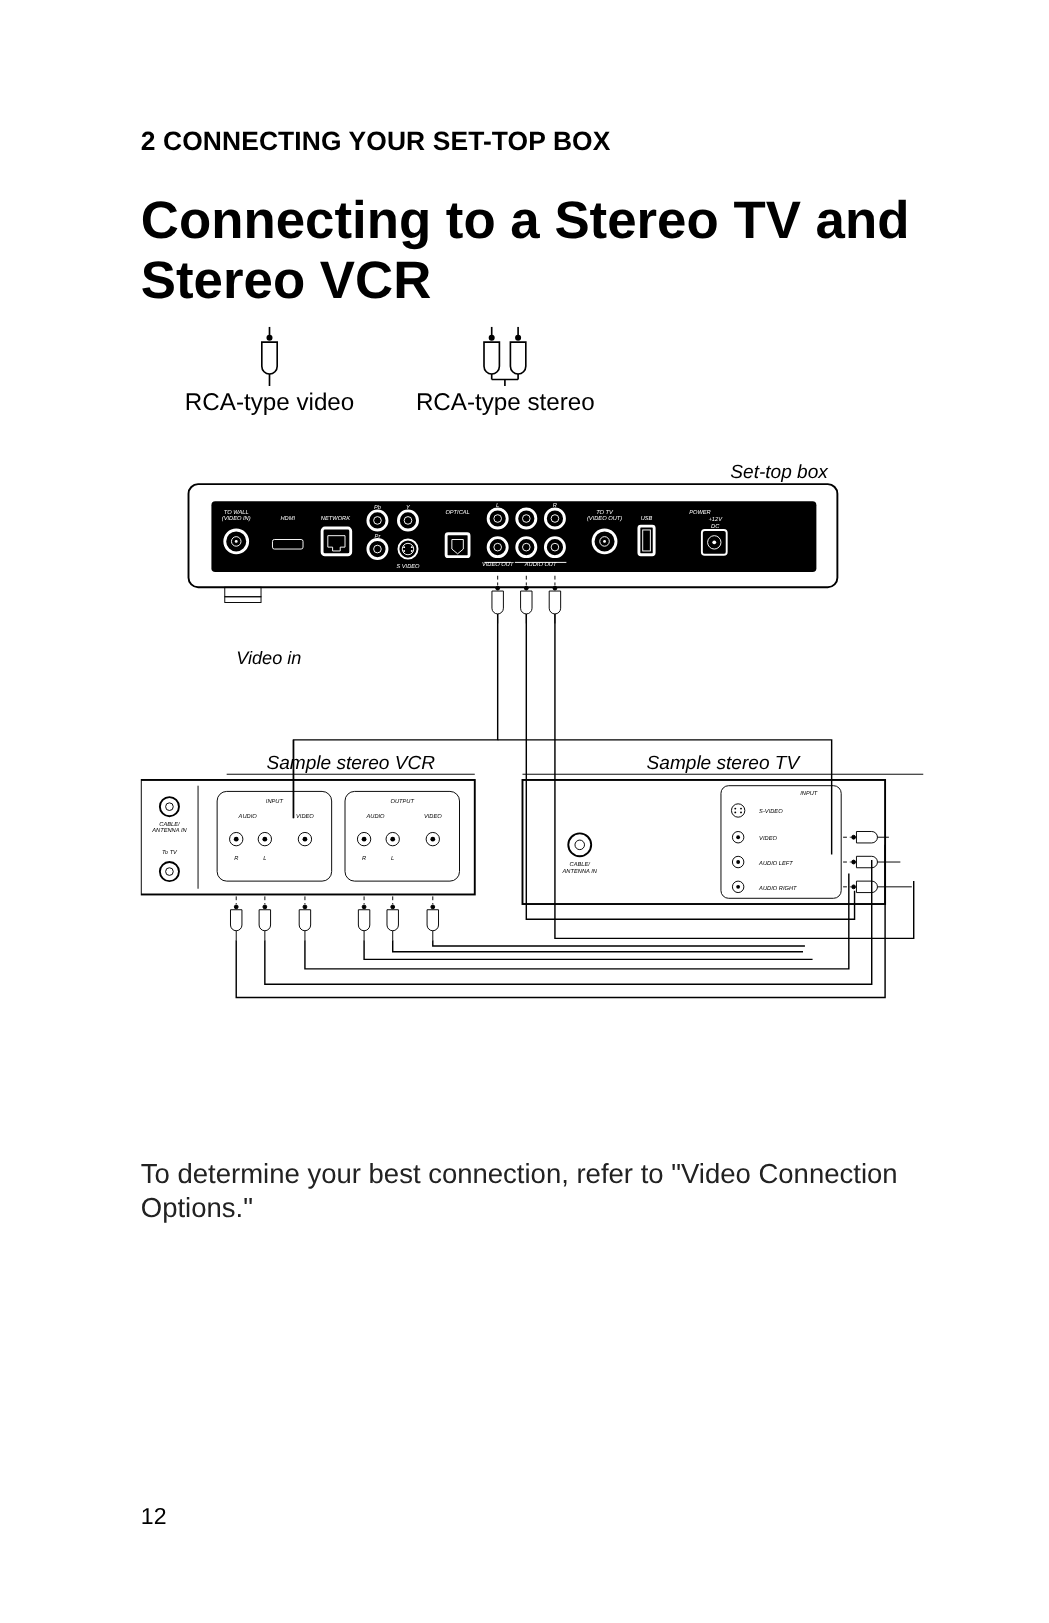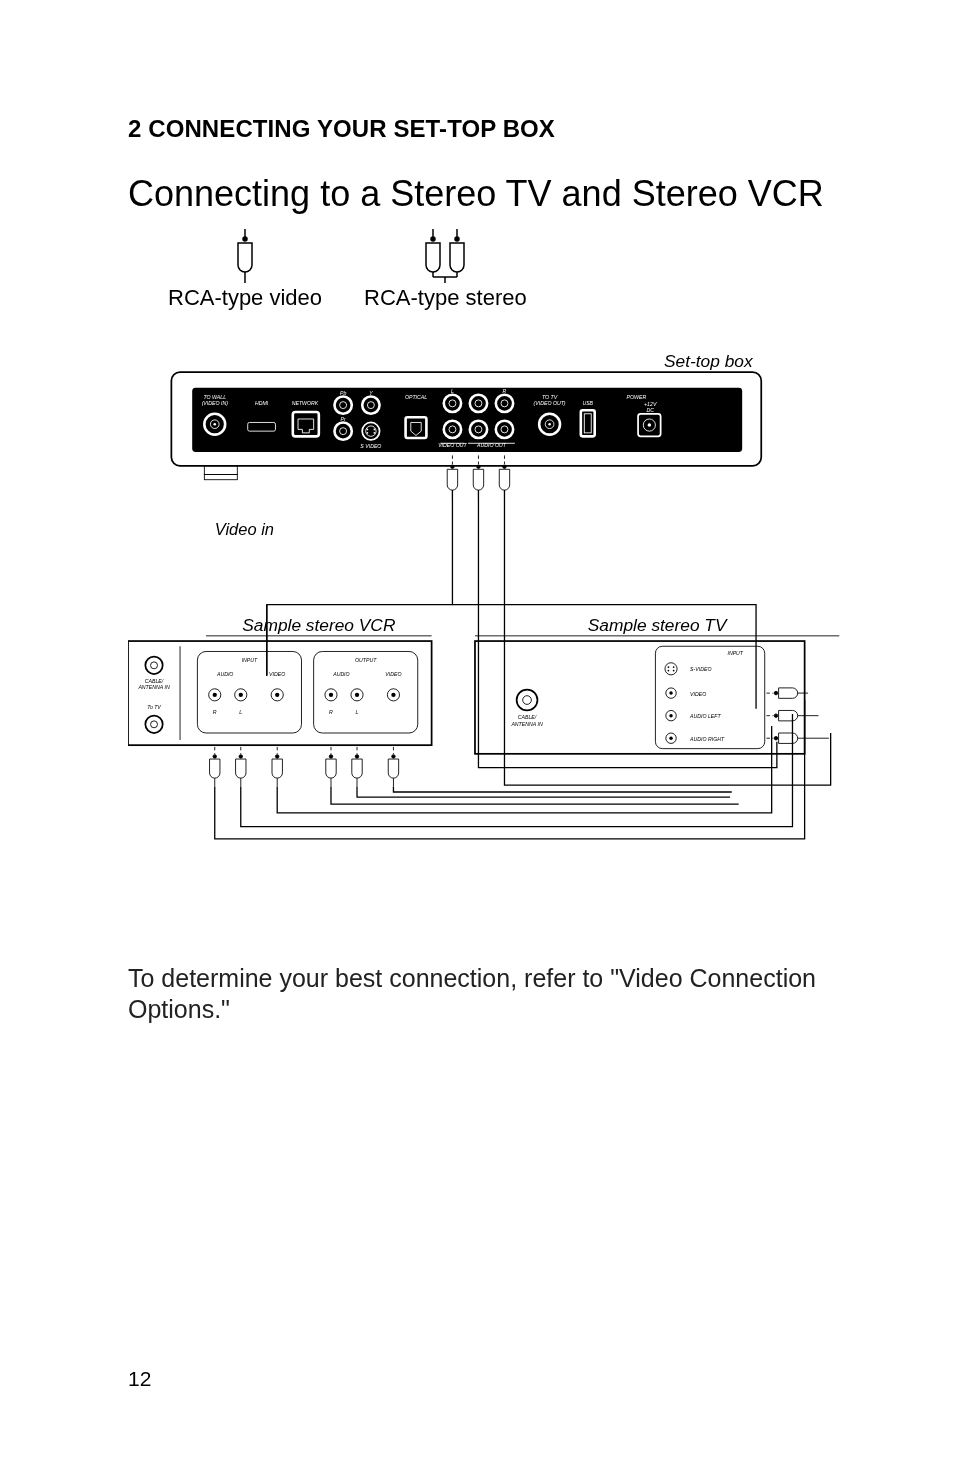--- a/index.html
+++ b/index.html
@@ -22,48 +22,48 @@
   .section-label {
     font-family: "Arial Narrow", Arial, sans-serif;
     font-weight: 700;
     font-stretch: condensed;
     font-size: 24px;
     letter-spacing: 0.1px;
     margin: 0 0 30px 0;
   }
   .title {
     font-family: "Arial Narrow", Arial, sans-serif;
-    font-weight: 400;
+    font-weight: 700;
     font-stretch: condensed;
-    font-size: 36px;
+    font-size: 48px;
     margin: 0 0 14px 0;
   }
   .cable-icons {
     display: flex;
-    gap: 42px;
+    gap: 56px;
     margin: 0 0 6px 40px;
   }
   .cable-icons .group {
     text-align: center;
   }
   .cable-icons svg { display: block; margin: 0 auto; }
   .cable-caption {
     font-family: Helvetica, Arial, sans-serif;
     font-size: 22px;
     margin-top: 2px;
   }
   .diagram-wrap {
     margin-top: 42px;
     font-style: italic;
   }
   .body-text {
     font-family: Helvetica, Arial, sans-serif;
     font-size: 25px;
     line-height: 1.24;
-    margin: 16px 0 0 0;
+    margin: 36px 0 0 0;
     color: #222;
   }
   .page-num {
     position: absolute;
     left: 128px;
     bottom: 84px;
     font-family: Helvetica, Arial, sans-serif;
     font-size: 21px;
   }
   

